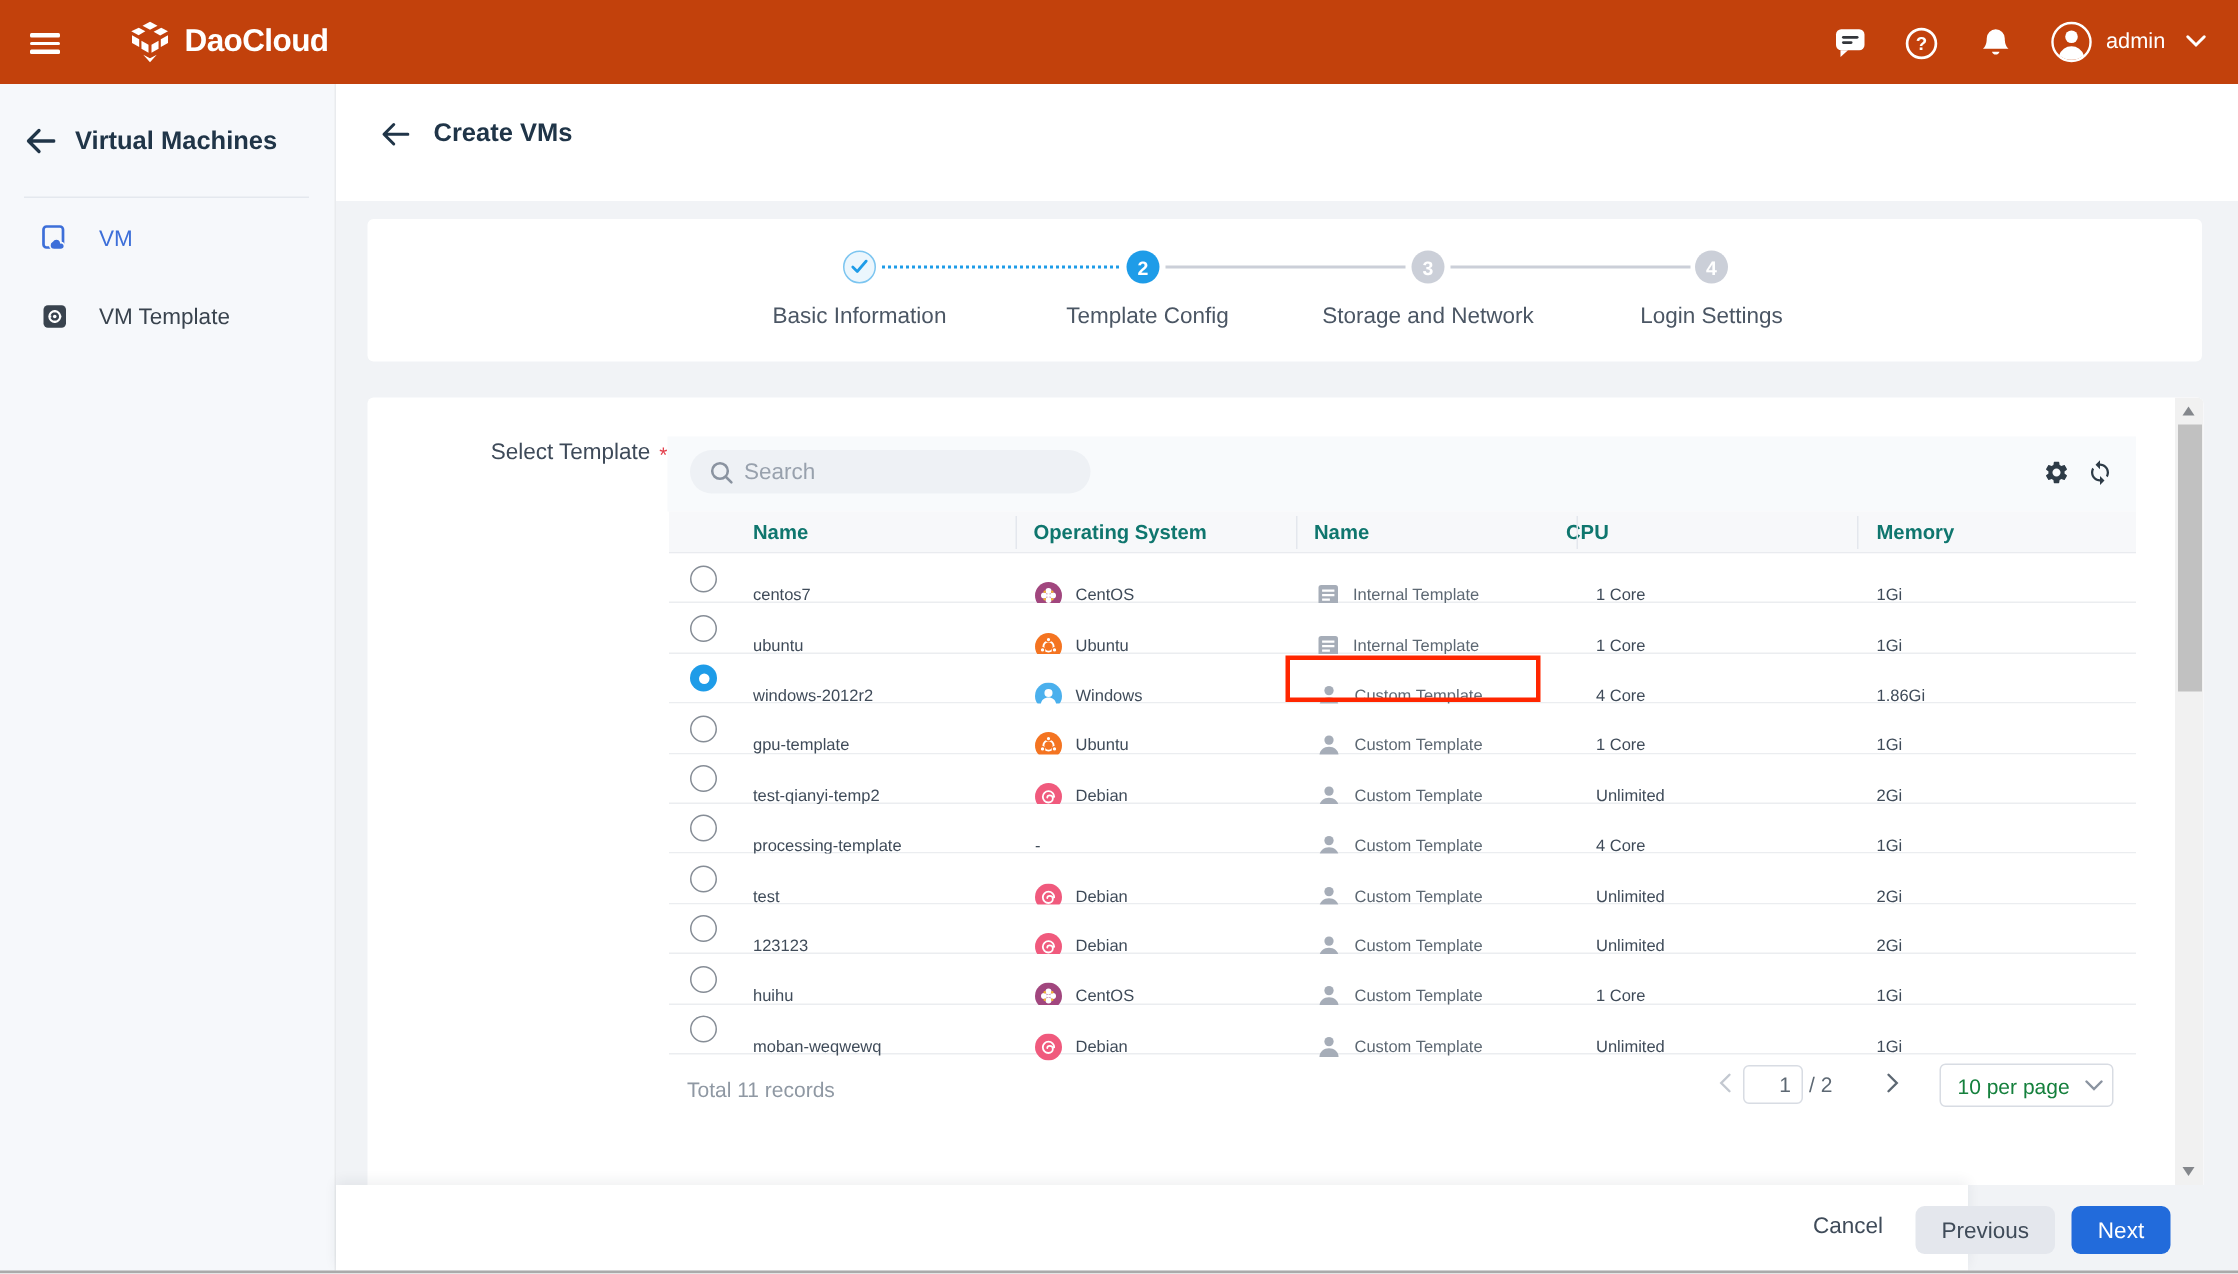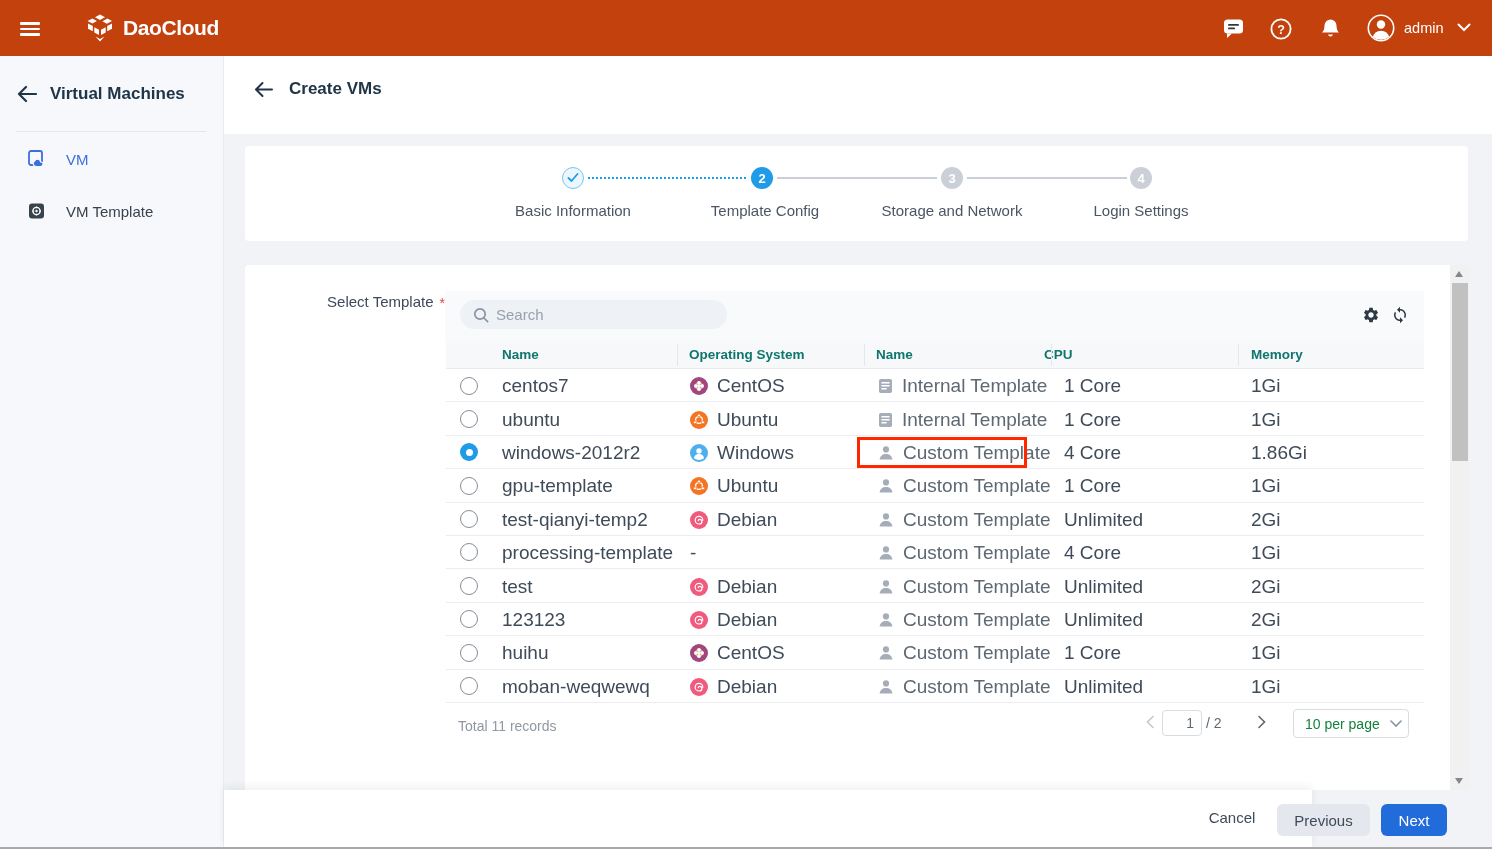--- a/index.html
+++ b/index.html
@@ -45,21 +45,21 @@
 #search-input::placeholder{color:#98a1ad}
 #gear-btn{position:absolute;left:917px;top:15px;cursor:pointer}
 #refresh-btn{position:absolute;left:946px;top:15px;cursor:pointer}
 
 #table{position:absolute;left:201px;top:76px;width:978px}
 #thead{position:relative;height:28px;background:#f7f8fa;border-bottom:1px solid #e9ebef}
 .th{position:absolute;top:0;height:28px;line-height:28px;font-size:13.5px;font-weight:700;color:#0f766e}
 .th-sep{position:absolute;top:3px;height:22px;width:1px;background:#e4e7ed}
 #tbody{position:relative}
 .trow{position:relative;width:978px;height:33.4px;border-bottom:1px solid #ebedf0;background:#fff}
-.cell{position:absolute;top:1px;height:100%;display:flex;align-items:center;font-size:19px;color:#3f4b59}
+.cell{position:absolute;top:12px;height:100%;display:flex;align-items:center;font-size:11px;color:#3f4b59}
 .cell.os i,.cell.type i{font-style:normal;margin-left:9px}
 .cell.type{color:#5d6873}
 .radio{position:absolute;left:14px;top:7.5px;width:18px;height:18px;border-radius:50%;border:1.5px solid #868d96;background:#fff}
 .radio.sel{border:0;background:#1e9ce8}
 .radio.sel::after{content:"";position:absolute;left:5.5px;top:5.5px;width:7px;height:7px;border-radius:50%;background:#fff}
 .redbox{position:absolute;left:411px;top:1px;width:170px;height:31px;border:3px solid #ff2600}
 
 #tfoot{position:absolute;left:201px;top:440px;width:978px;height:46px;font-size:14px}
 #total-records{position:absolute;left:12px;top:13px;color:#8f98a3}
 #pg-prev{position:absolute;left:699px;top:10px}

